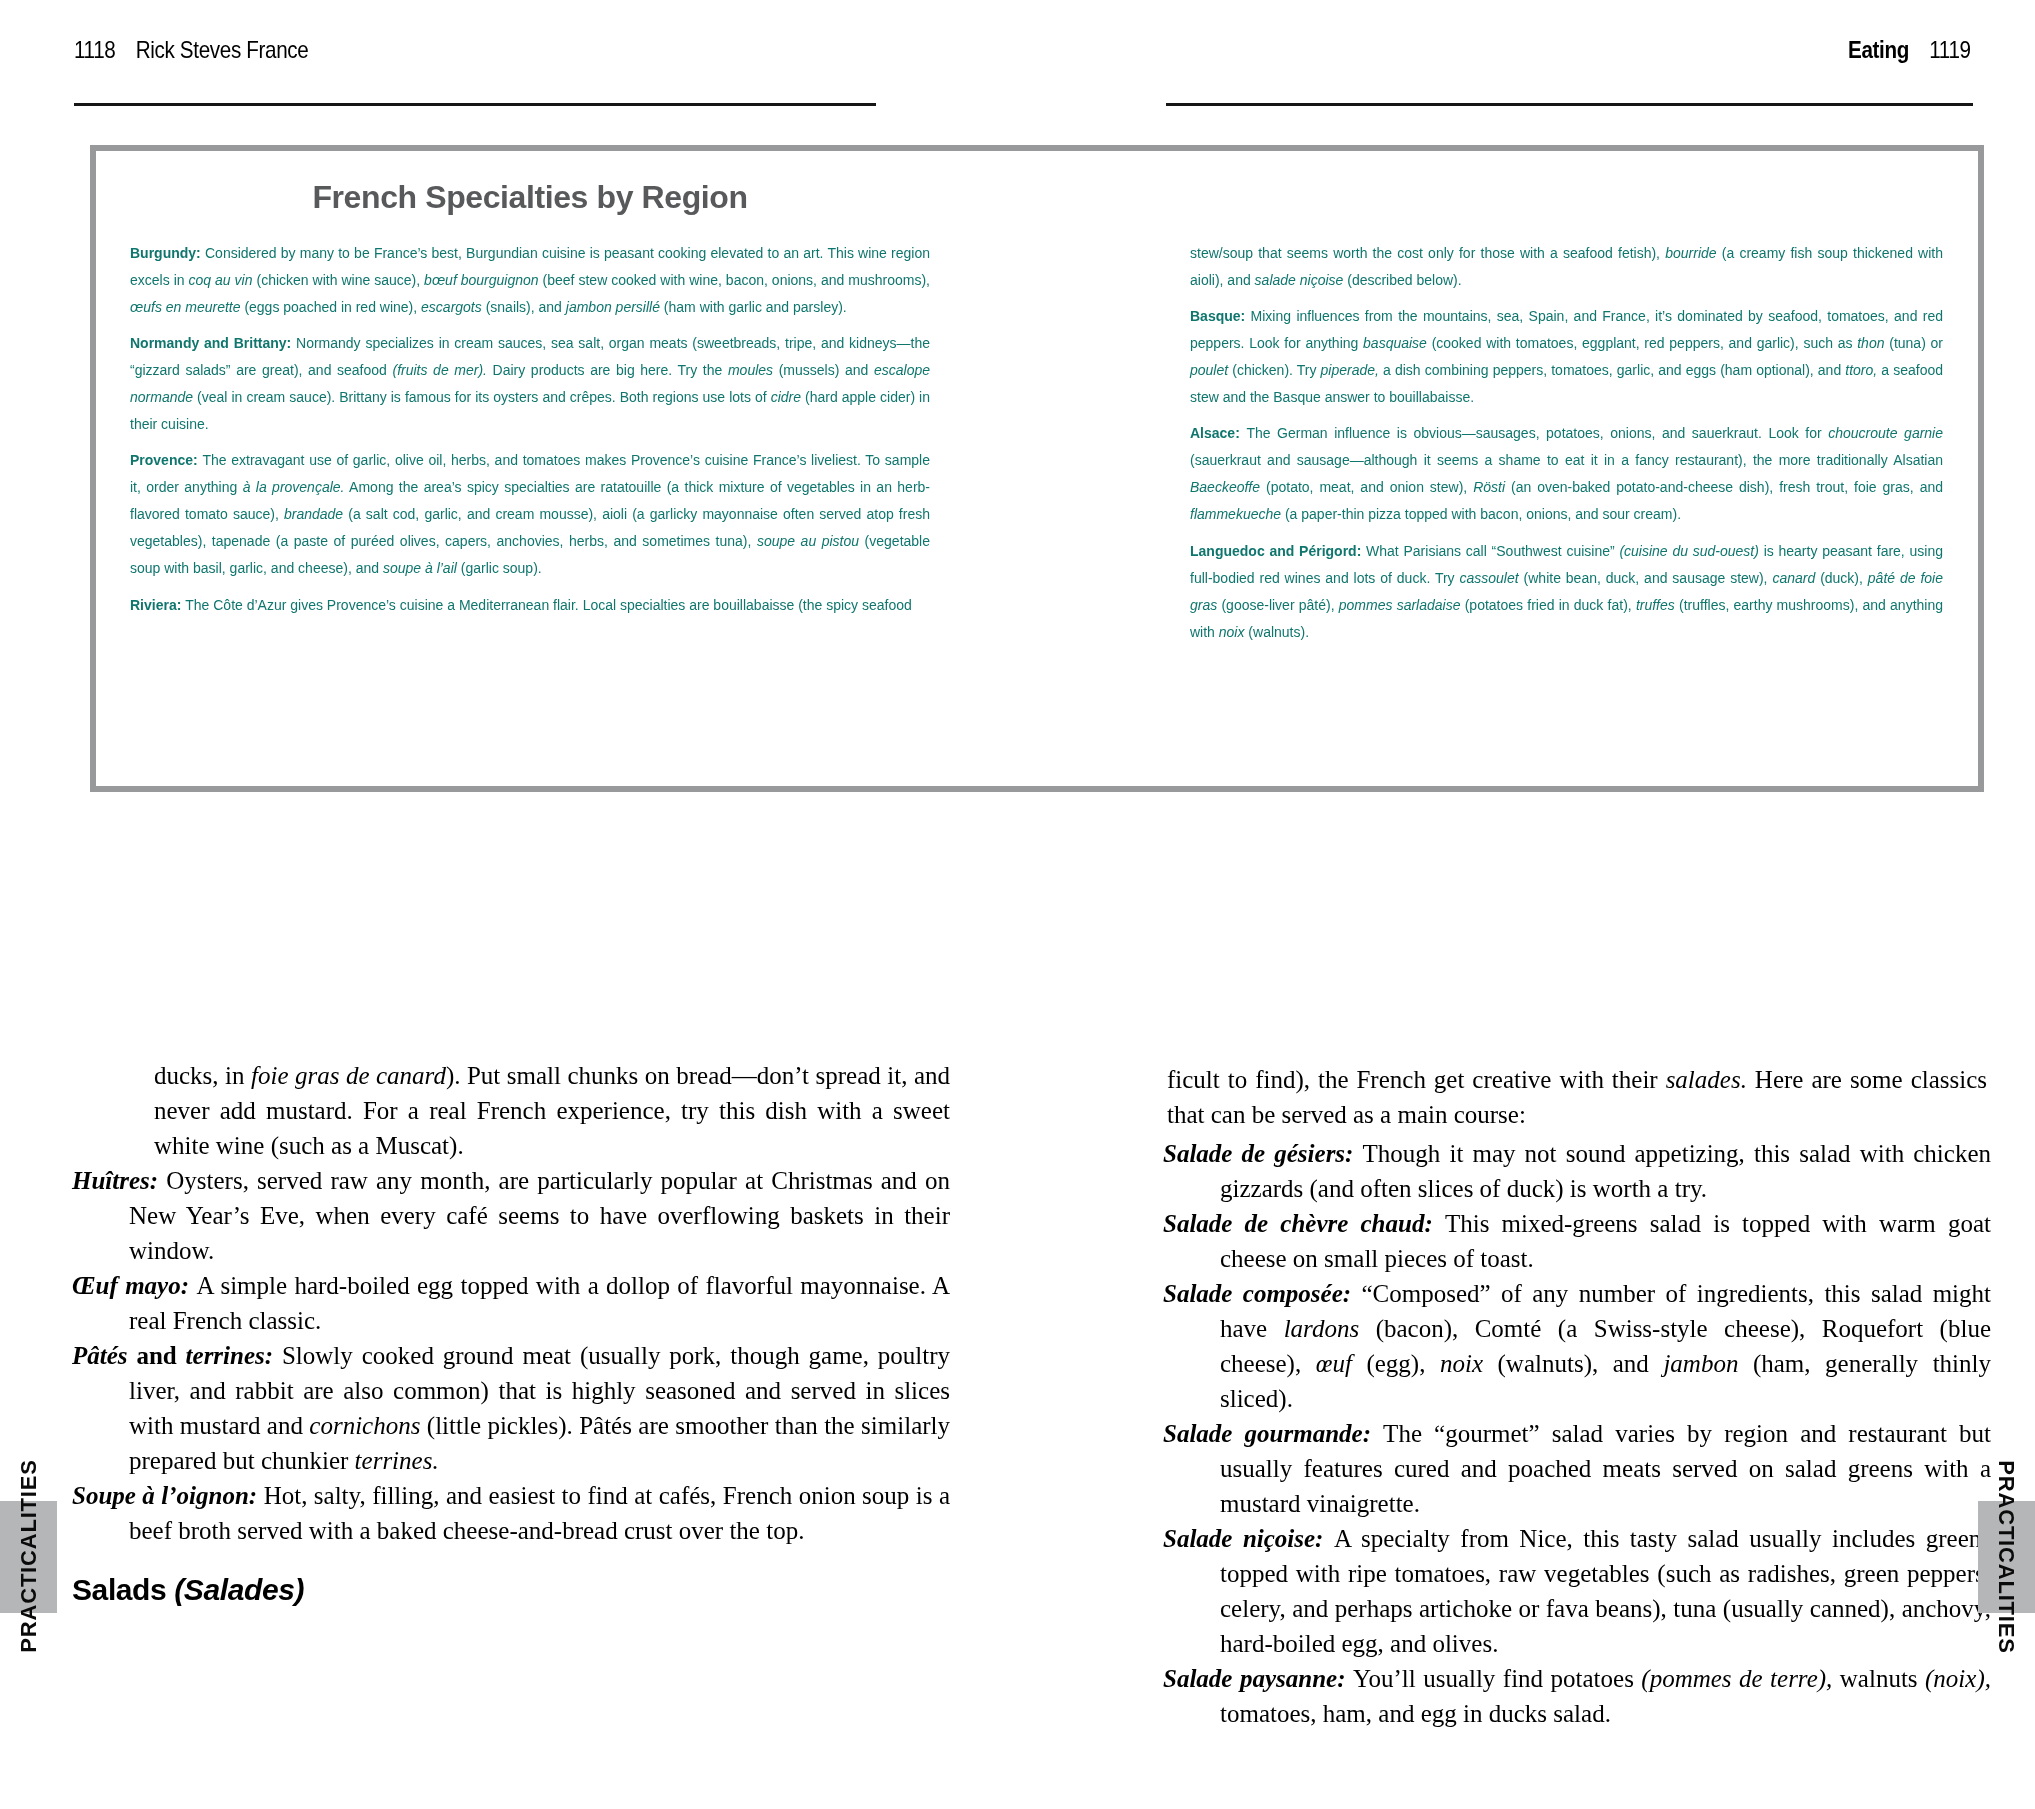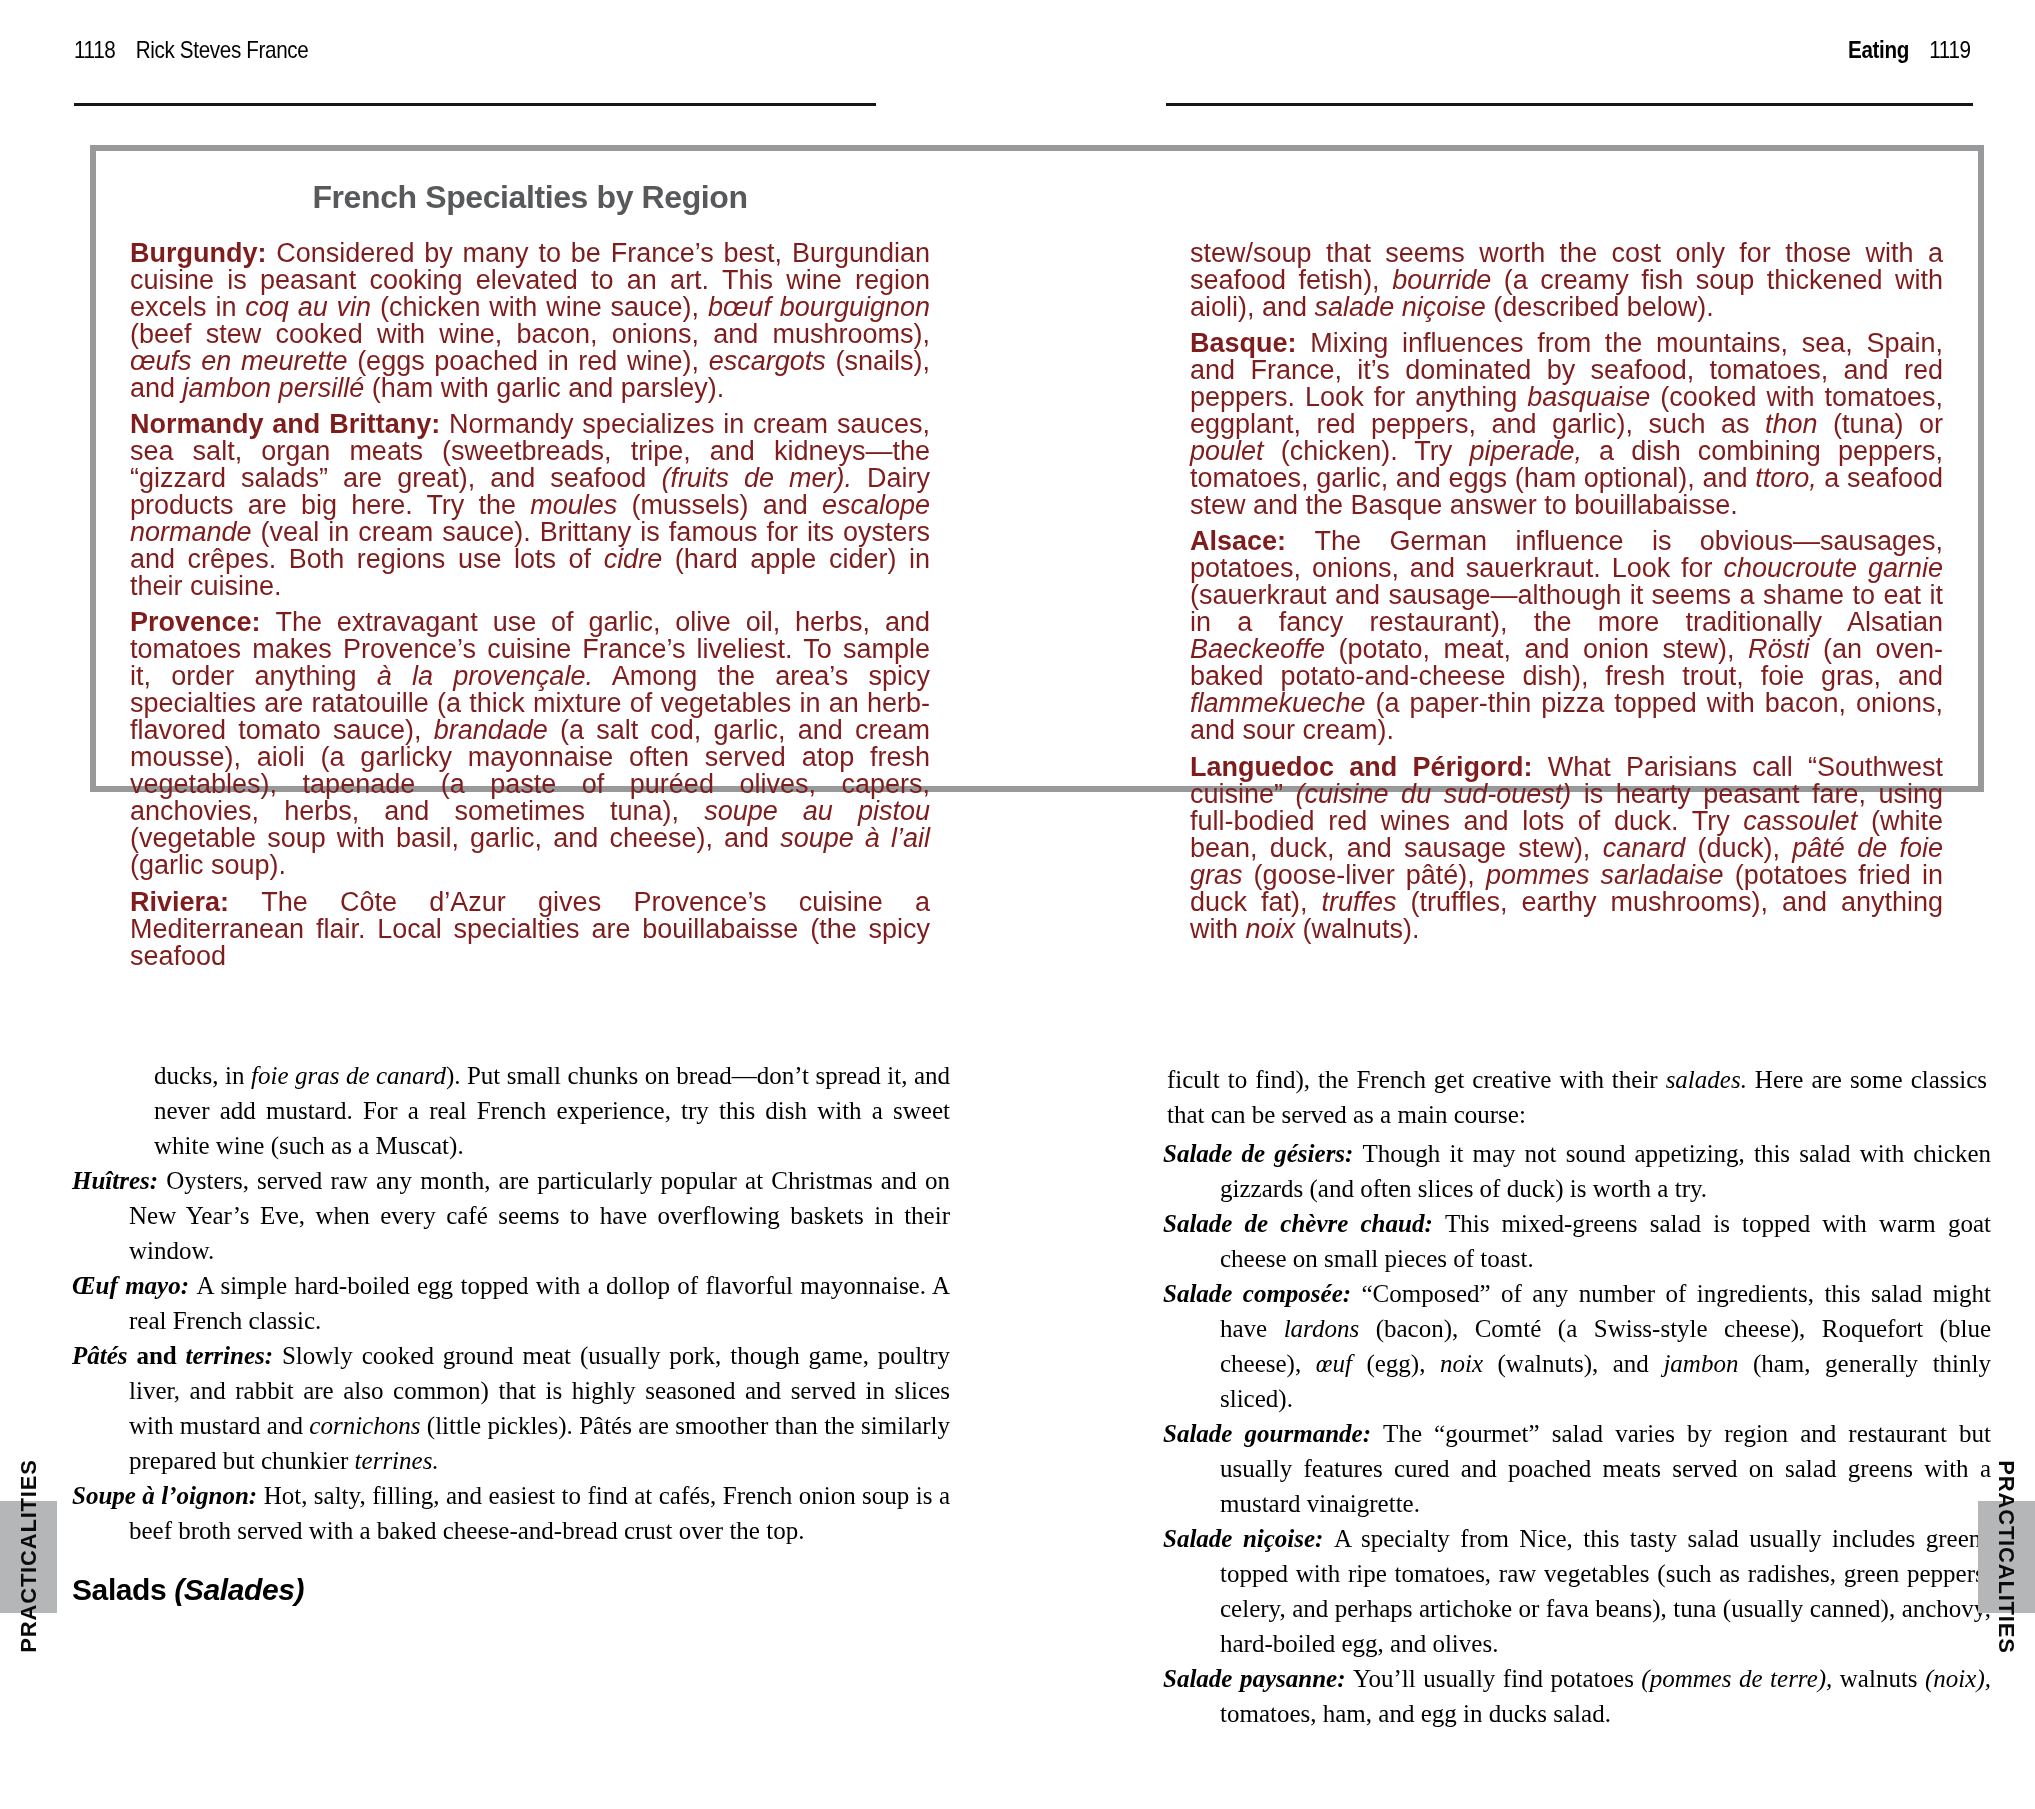--- a/index.html
+++ b/index.html
@@ -24,21 +24,21 @@
   .rule-left{left:74px;width:802px;}
   .rule-right{left:1166px;width:807px;}
 
   
   .spec-box{position:absolute;left:70px;top:145px;width:1894px;height:647px;
             border:6.3px solid var(--box-border);box-sizing:border-box;background:#fff;margin-left:20px;}
   .spec-inner{padding:17px 30px 0 34px;}
   .spec-title{width:800px;text-align:center;font-size:32px;font-weight:bold;
               color:var(--box-title);letter-spacing:-0.4px;margin:11px 0 23.5px;}
   .spec-cols{display:flex;gap:260px;}
-  .spec-col{font-size:27px;line-height:27px;text-align:justify;color:#7f1d1d;}
+  .spec-col{font-size:14px;line-height:27px;text-align:justify;color:#0f766e;}
   .spec-col-left{width:800px;}
   .spec-col-right{width:753px;}
   .spec-col p{margin:0 0 9.4px;}
   .spec-col p:last-child{margin-bottom:0;}
 
   
   .body-col{position:absolute;top:1058px;font-family:"Liberation Serif",serif;
             font-size:25px;line-height:35px;text-align:justify;color:#000;}
   .body-left{left:72px;width:878px;}
   .body-right{left:1163px;width:828px;}

